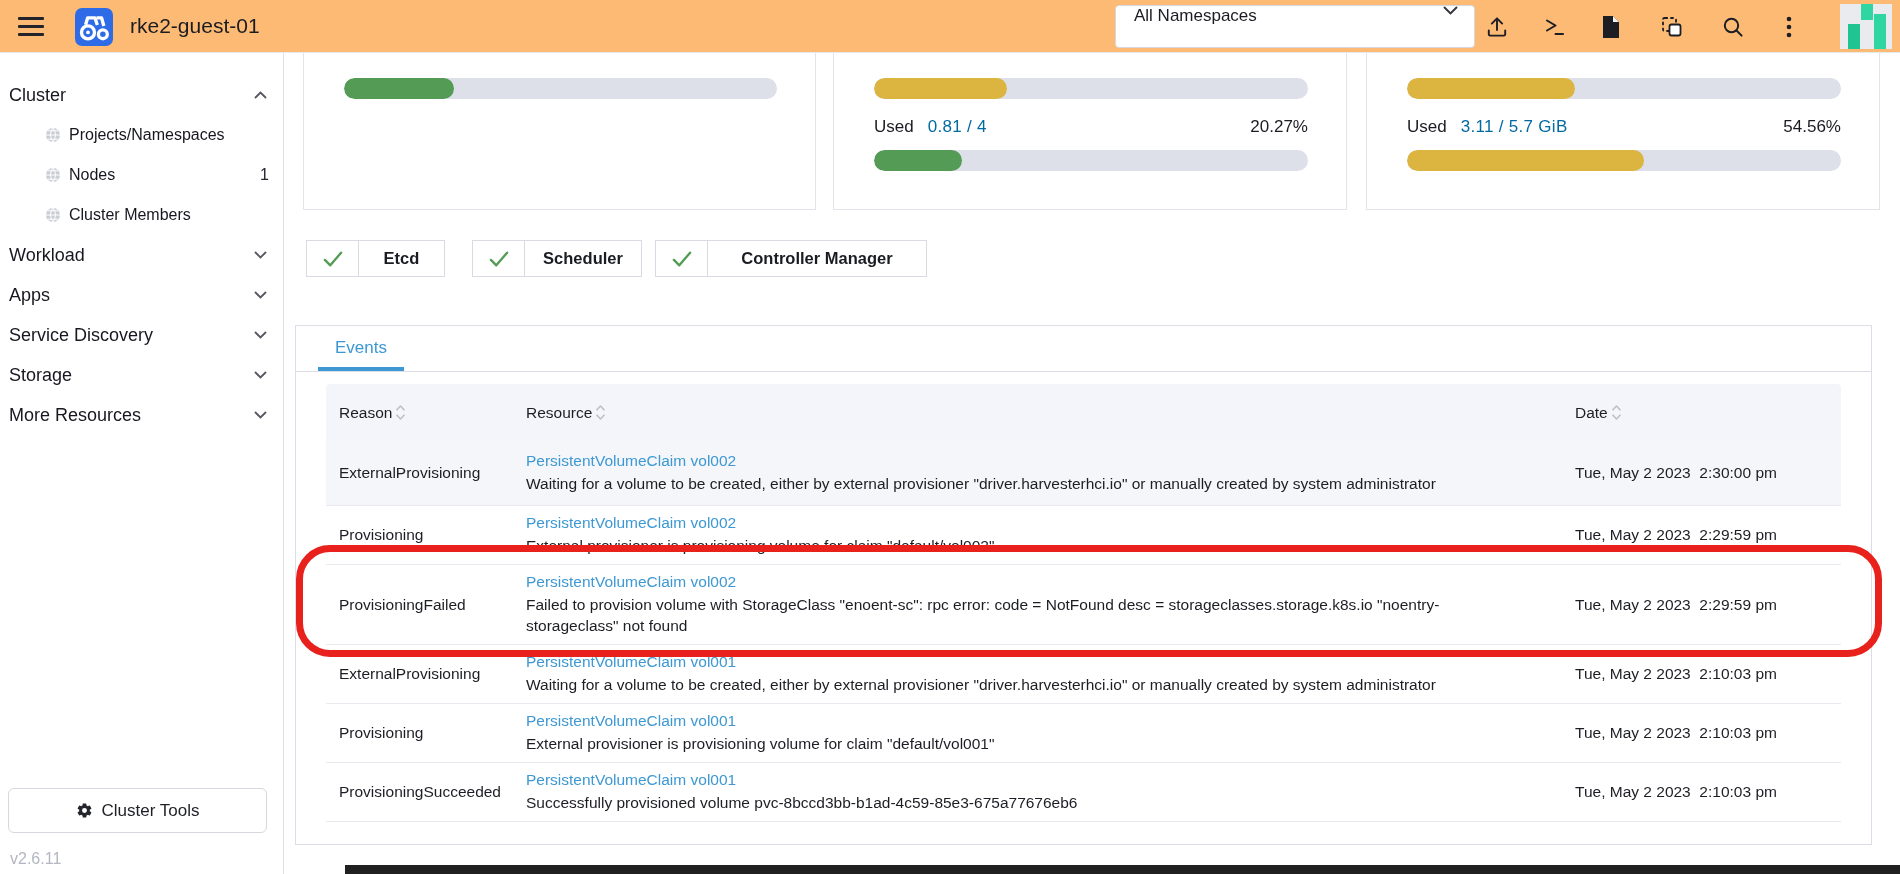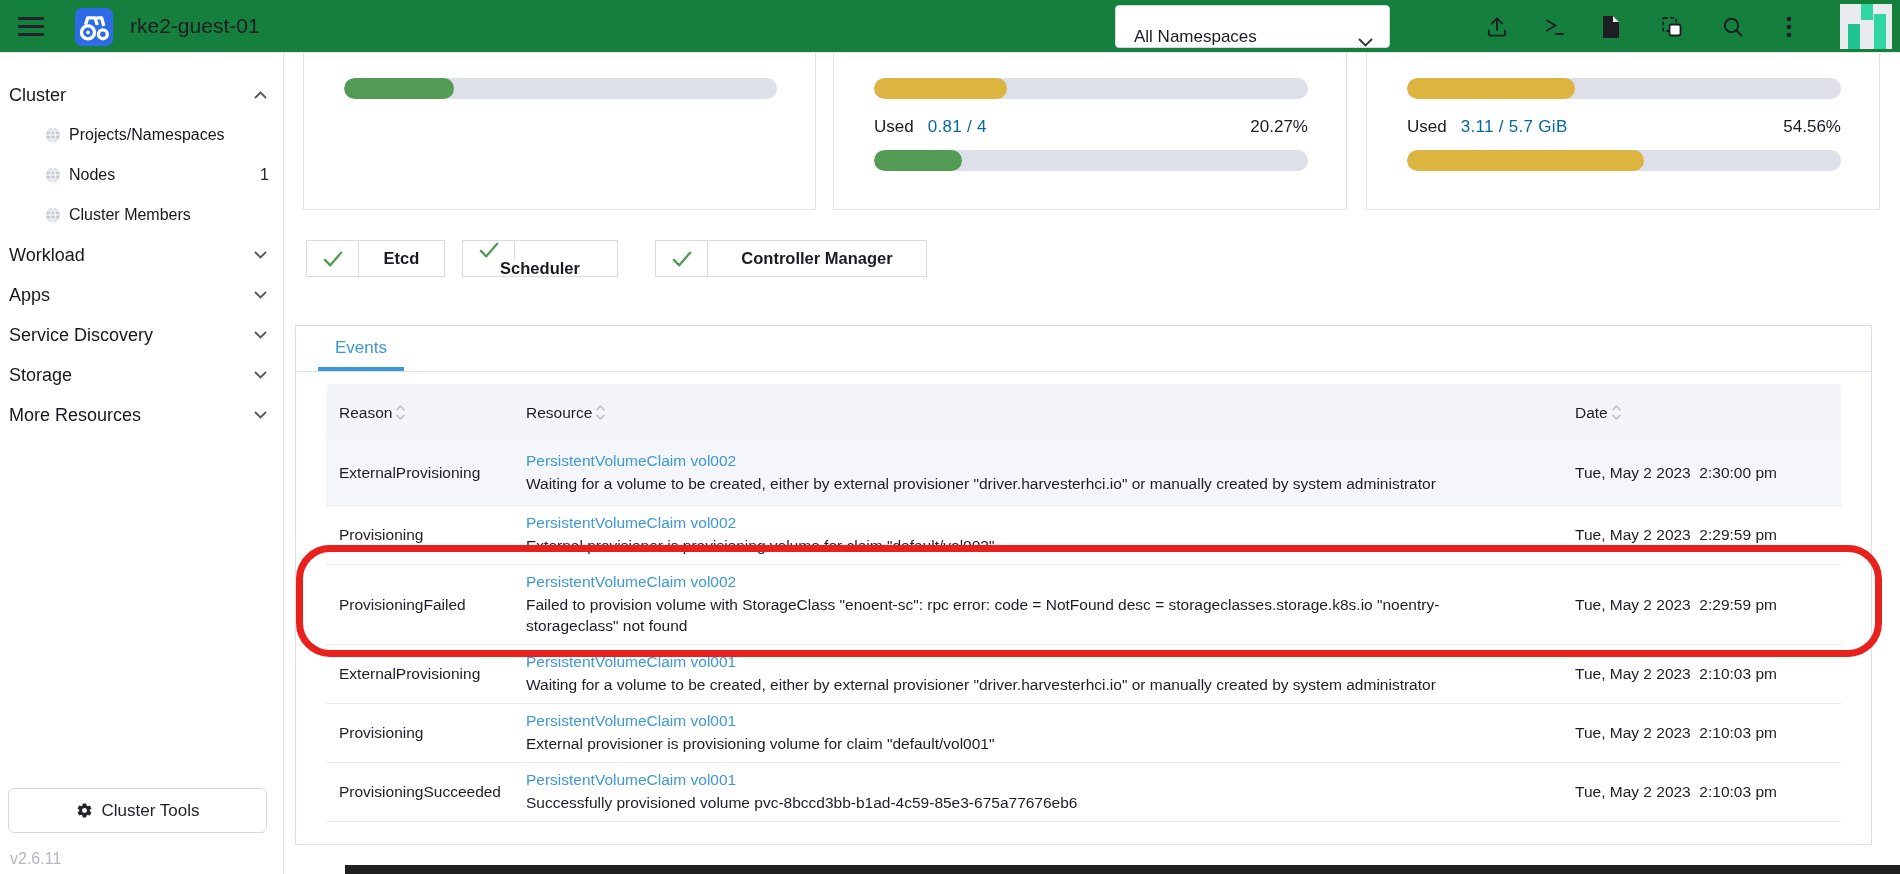--- a/index.html
+++ b/index.html
@@ -1,28 +1,28 @@
 <!DOCTYPE html>
 <html><head>
 <meta charset="utf-8">
 <style>
   * { margin:0; padding:0; box-sizing:border-box; }
   html,body { width:1900px; height:874px; background:#fff; overflow:hidden;
     font-family:"Liberation Sans", sans-serif; color:#141419; }
 
   
   .topbar { position:absolute; left:0; top:0; width:1900px; height:53px;
-    background:#15803d; border-bottom:1px solid #e8e9ee; z-index:20; }
+    background:#fdba74; border-bottom:1px solid #e8e9ee; z-index:20; }
   .burger { position:absolute; left:18px; top:17px; width:26px; height:19px; cursor:pointer; }
   .burger i { display:block; height:3.2px; background:#23242b; border-radius:1px; margin-bottom:4.6px; }
   .applogo { position:absolute; left:75px; top:8px; width:38px; height:38px; border-radius:7px; }
   .cluster-title { position:absolute; left:130px; top:14px; font-size:21px; font-weight:500; color:#1b1c22; }
-  .ns-select { position:absolute; left:1115px; top:5px; width:275px; height:43px;
+  .ns-select { position:absolute; left:1115px; top:5px; width:360px; height:43px;
     border:1px solid #d6d8e0; border-radius:4px; background:#fff; display:flex;
-    align-items:flex-end; padding:0 16px 0 18px; font-size:17px; color:#1b1c22; cursor:pointer; }
+    align-items:flex-start; padding:0 16px 0 18px; font-size:17px; color:#1b1c22; cursor:pointer; }
   .ns-select .grow { flex:1; }
   .hicon { position:absolute; top:13px; width:28px; height:28px; display:flex;
     align-items:center; justify-content:center; cursor:pointer; }
   .avatar { position:absolute; left:1840px; top:4px; width:52px; height:45px;
     background:#e9ebee; overflow:hidden; cursor:pointer; }
   .avatar i { position:absolute; }
 
   
   .sidebar { position:absolute; left:0; top:53px; width:284px; height:821px;
     background:#fff; border-right:1px solid #dfe1e8; padding-top:22px; z-index:10; }
@@ -58,21 +58,21 @@
   .used-line .grow { flex:1; }
   .used-line .upct { color:#1b1c22; font-weight:500; }
 
   .badge { position:absolute; top:187px; height:37px; display:flex;
     border:1px solid #d9dbe3; background:#fff;font-weight:bold; }
   .badge .chk { width:52px; border-right:1px solid #d9dbe3; display:flex;
     align-items:center; justify-content:center; }
   .badge .lbl { flex:1; display:flex; align-items:center; justify-content:center;
     font-size:16.5px; color:#1b1c22; }
   .badge.b1 { left:22px;  width:139px; }
-  .badge.b2 { left:178px; width:156px;flex-direction:column; }
+  .badge.b2 { left:188px; width:170px; }
   .badge.b3 { left:371px; width:272px; }
 
   
   .events-panel { position:absolute; left:11px; top:272px; width:1577px; height:520px;
     background:#fff; border:1px solid #dcdee7; }
   .tabs-bar { height:46px; border-bottom:1px solid #dcdee7; display:flex; align-items:flex-end; }
   .tab { margin-left:22px; padding:12px 17px 9px; font-size:17px; color:#3d98d3;
     border-bottom:4px solid #3d98d3; cursor:pointer; }
   .ev-table { margin:12px 30px 0; }
   .ev-header { display:grid; grid-template-columns:187px 1049px 268px; padding-left:13px;

